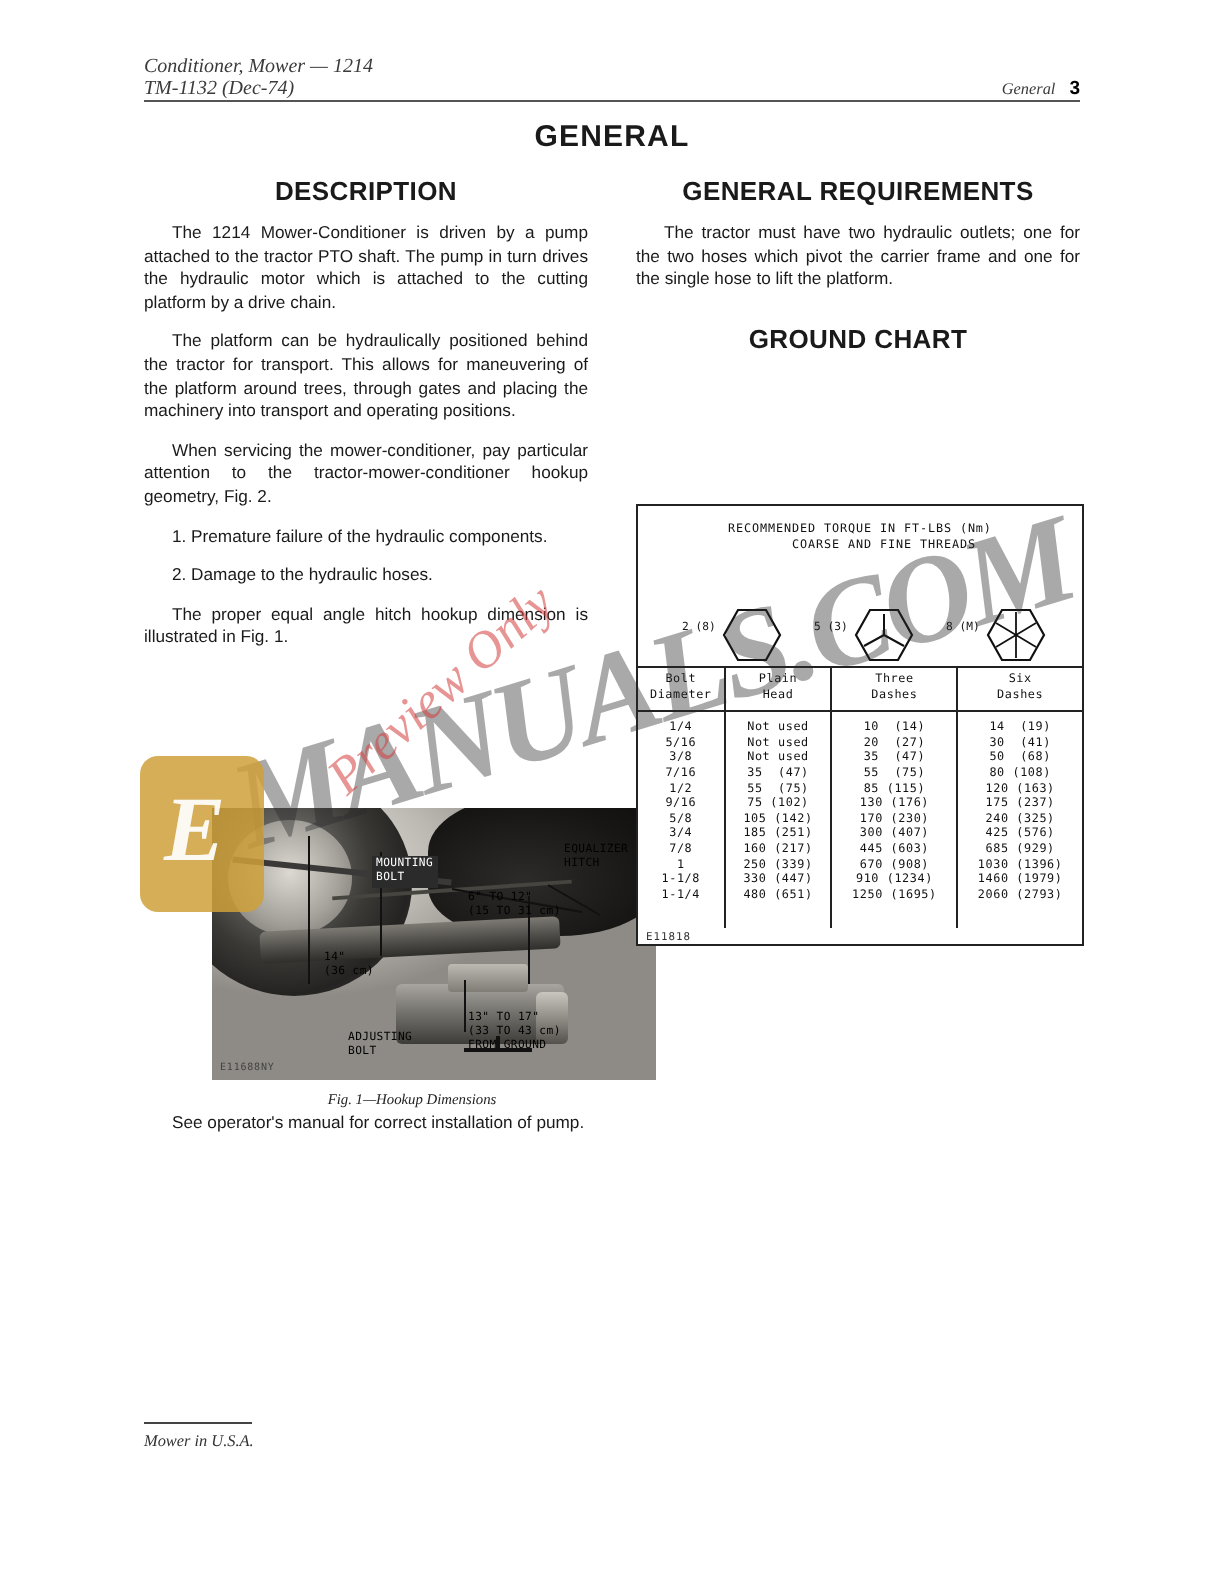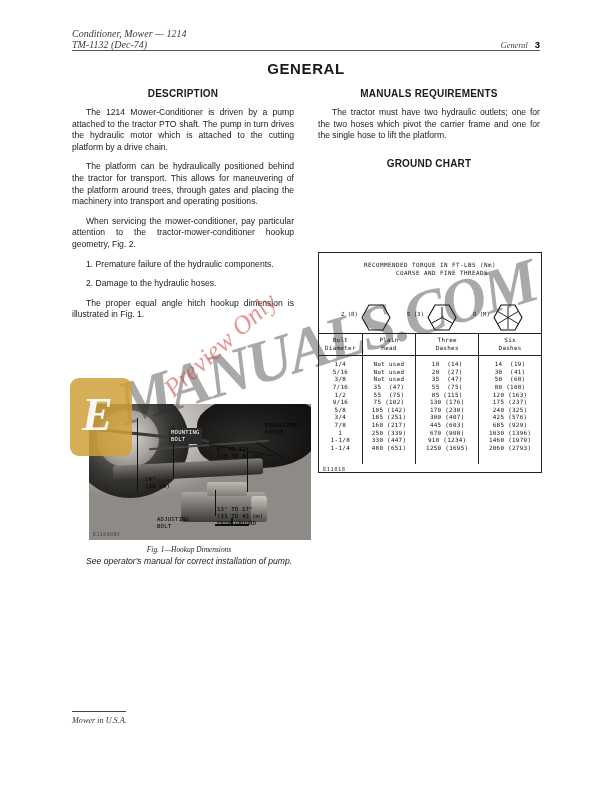--- a/index.html
+++ b/index.html
@@ -19,29 +19,29 @@
 
   
   .maintitle{position:absolute;left:0;top:60px;width:612px;text-align:center;
     font-size:15px;font-weight:bold;letter-spacing:.6px;}
 
   
   .col{position:absolute;width:222px;}
   .col.left{left:72px;top:88px;}
   .col.right{left:318px;top:88px;}
 
-  .secthead{text-align:center;font-size:10px;font-weight:bold;letter-spacing:.2px;margin:0 0 8px;}
+  .secthead{text-align:center;font-size:13px;font-weight:bold;letter-spacing:.2px;margin:0 0 8px;}
   .secthead.spaced{margin-top:16px;}
 
   p.body{font-size:8.6px;line-height:11.6px;margin:0 0 8px;text-align:justify;
          text-indent:14px;font-family:"Liberation Sans",sans-serif;}
   p.listitem{font-size:8.6px;line-height:11.6px;margin:0 0 8px;text-align:justify;text-indent:14px;}
 
   
-  .figure{position:absolute;left:55px;top:404px;width:200px;padding-left:34px;}
+  .figure{position:absolute;left:72px;top:404px;width:200px;padding-left:34px;}
   .photo{position:relative;width:222px;height:136px;background:#cfcdc8;overflow:hidden;
          border:0;}
   .photo .sky{position:absolute;inset:0;background:
       radial-gradient(ellipse 120px 70px at 20% 18%, #e9e7e2 0%, #bdbab4 55%, #8e8b86 100%),
       linear-gradient(180deg,#d5d3ce 0%,#b7b4ae 45%,#c9c7c2 100%);}
   .photo .tire{position:absolute;left:-18px;top:-18px;width:118px;height:112px;border-radius:50%;
       background:radial-gradient(circle at 45% 42%,#8c8a86 0%,#3a3936 48%,#242321 70%,#4a4846 100%);}
   .photo .tirehub{position:absolute;left:8px;top:6px;width:62px;height:58px;border-radius:50%;
       background:radial-gradient(circle at 50% 45%,#dcd9d3 0%,#a6a39d 55%,#6e6b66 100%);}
   .photo .darkmass{position:absolute;left:108px;top:-6px;width:120px;height:70px;
@@ -64,21 +64,21 @@
       font-size:5.6px;line-height:7px;color:#000;white-space:pre;letter-spacing:.2px;}
   .photo .anno.w{color:#fff;}
   .photo .ground{position:absolute;left:126px;top:120px;width:34px;height:1.5px;background:#111;}
   .photo .gtick{position:absolute;left:142px;top:114px;width:1.5px;height:7px;background:#111;}
   .photo .stamp{position:absolute;left:4px;bottom:3px;font-family:"DejaVu Sans Mono",monospace;
       font-size:5px;color:#2a2a2a;letter-spacing:.4px;opacity:.75;}
   .figcap{margin-top:5px;text-align:center;font-family:"Liberation Serif",serif;font-style:italic;
       font-size:7.4px;color:#222;}
 
   p.afterfig{position:absolute;left:72px;top:556px;width:222px;font-size:8.6px;line-height:11.6px;
-      margin:0;text-indent:14px;text-align:justify;font-style:italic;}
+      margin:0;text-indent:14px;text-align:justify;}
 
   
   .chartbox{position:absolute;left:318px;top:252px;width:222px;border:1.2px solid #222;background:#fff;}
   .chart-title{font-family:"DejaVu Sans Mono","Liberation Mono",monospace;font-size:5.9px;
       line-height:8px;text-align:center;letter-spacing:.45px;color:#111;padding:8px 4px 0;white-space:pre;}
   .hexrow{position:relative;height:56px;}
   .hexgrp{position:absolute;bottom:2px;}
   .hexgrp .glabel{position:absolute;left:-20px;bottom:14px;font-family:"DejaVu Sans Mono",monospace;font-size:5.6px;color:#111;}
   .hex{position:relative;width:30px;height:27px;}
   .hex svg{display:block;}
@@ -175,21 +175,21 @@
       <div class="anno" style="left:68px;top:112px;">ADJUSTING
 BOLT</div>
       <div class="stamp">E11688NY</div>
     </div>
     <div class="figcap">Fig. 1—Hookup Dimensions</div>
   </div>
 
   <p class="afterfig">See operator's manual for correct installation of pump.</p>
 
   <div class="col right">
-    <div class="secthead">MANUALS REQUIREMENTS</div>
+    <div class="secthead">GENERAL REQUIREMENTS</div>
     <p class="body">The tractor must have two hydraulic outlets; one for the two hoses which pivot the carrier frame and one for the single hose to lift the platform.</p>
     <div class="secthead spaced">GROUND CHART</div>
   </div>
 
   <div class="chartbox">
     <div class="chart-title">RECOMMENDED TORQUE IN FT-LBS (Nm)
       COARSE AND FINE THREADS</div>
 
     <div class="hexrow">
 

